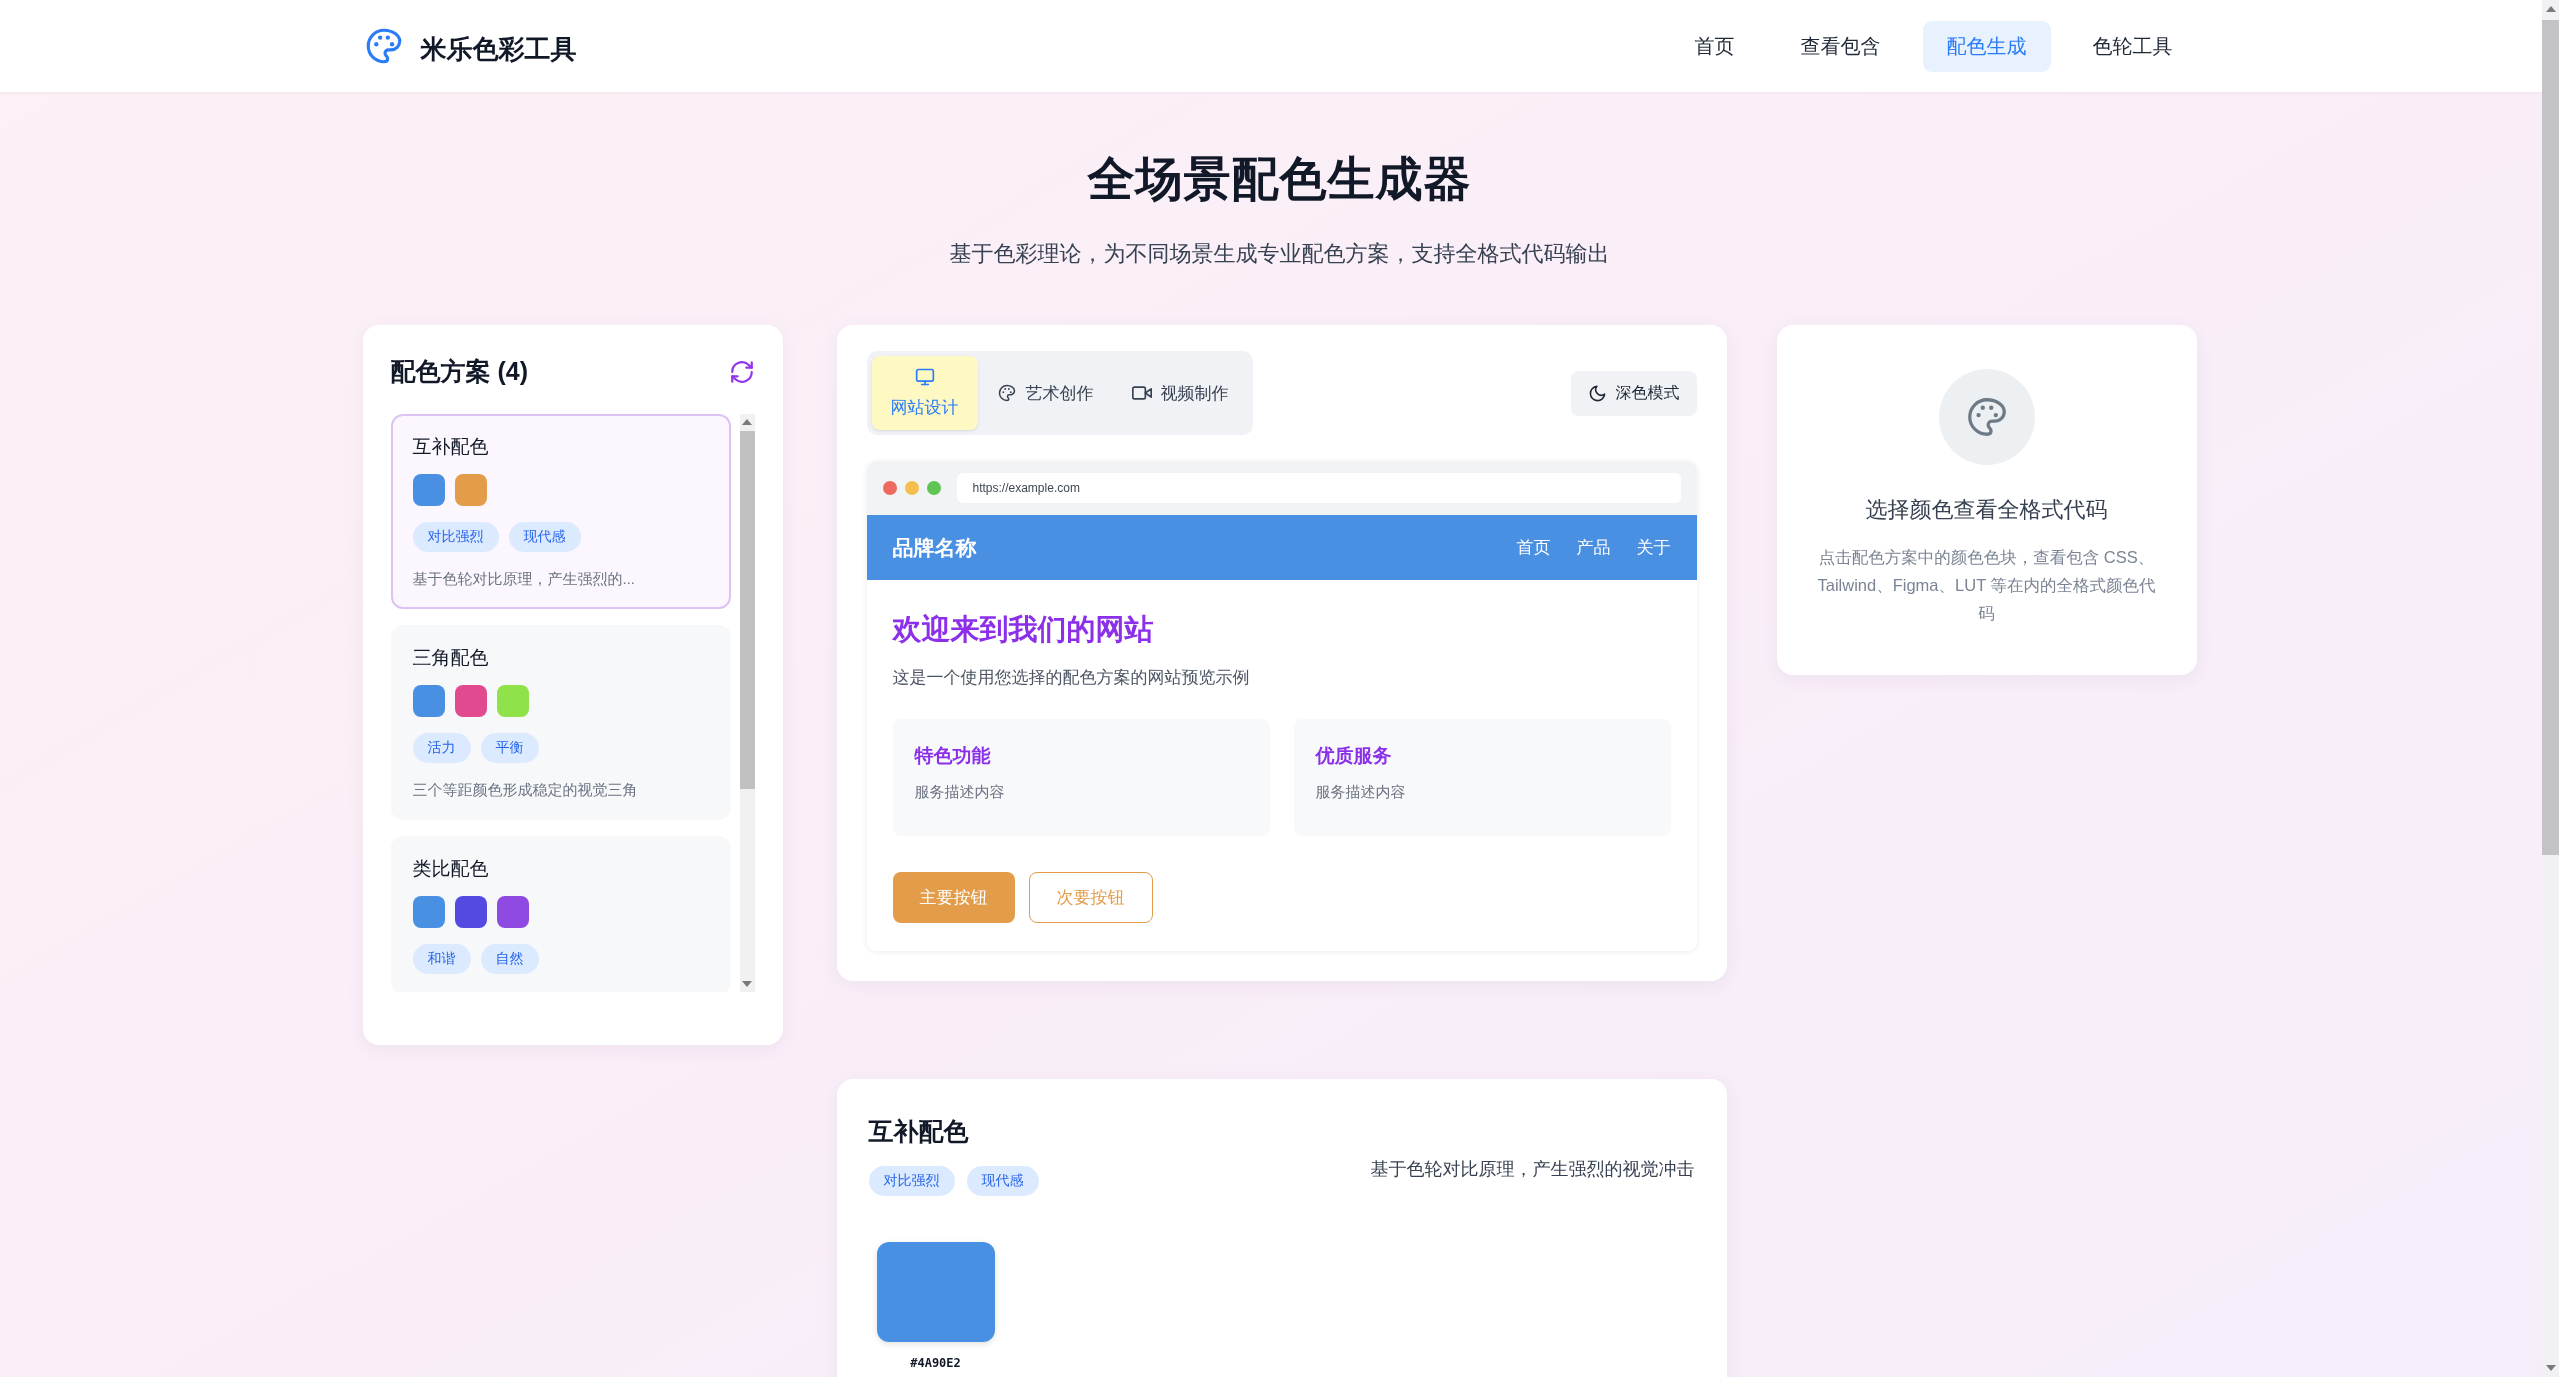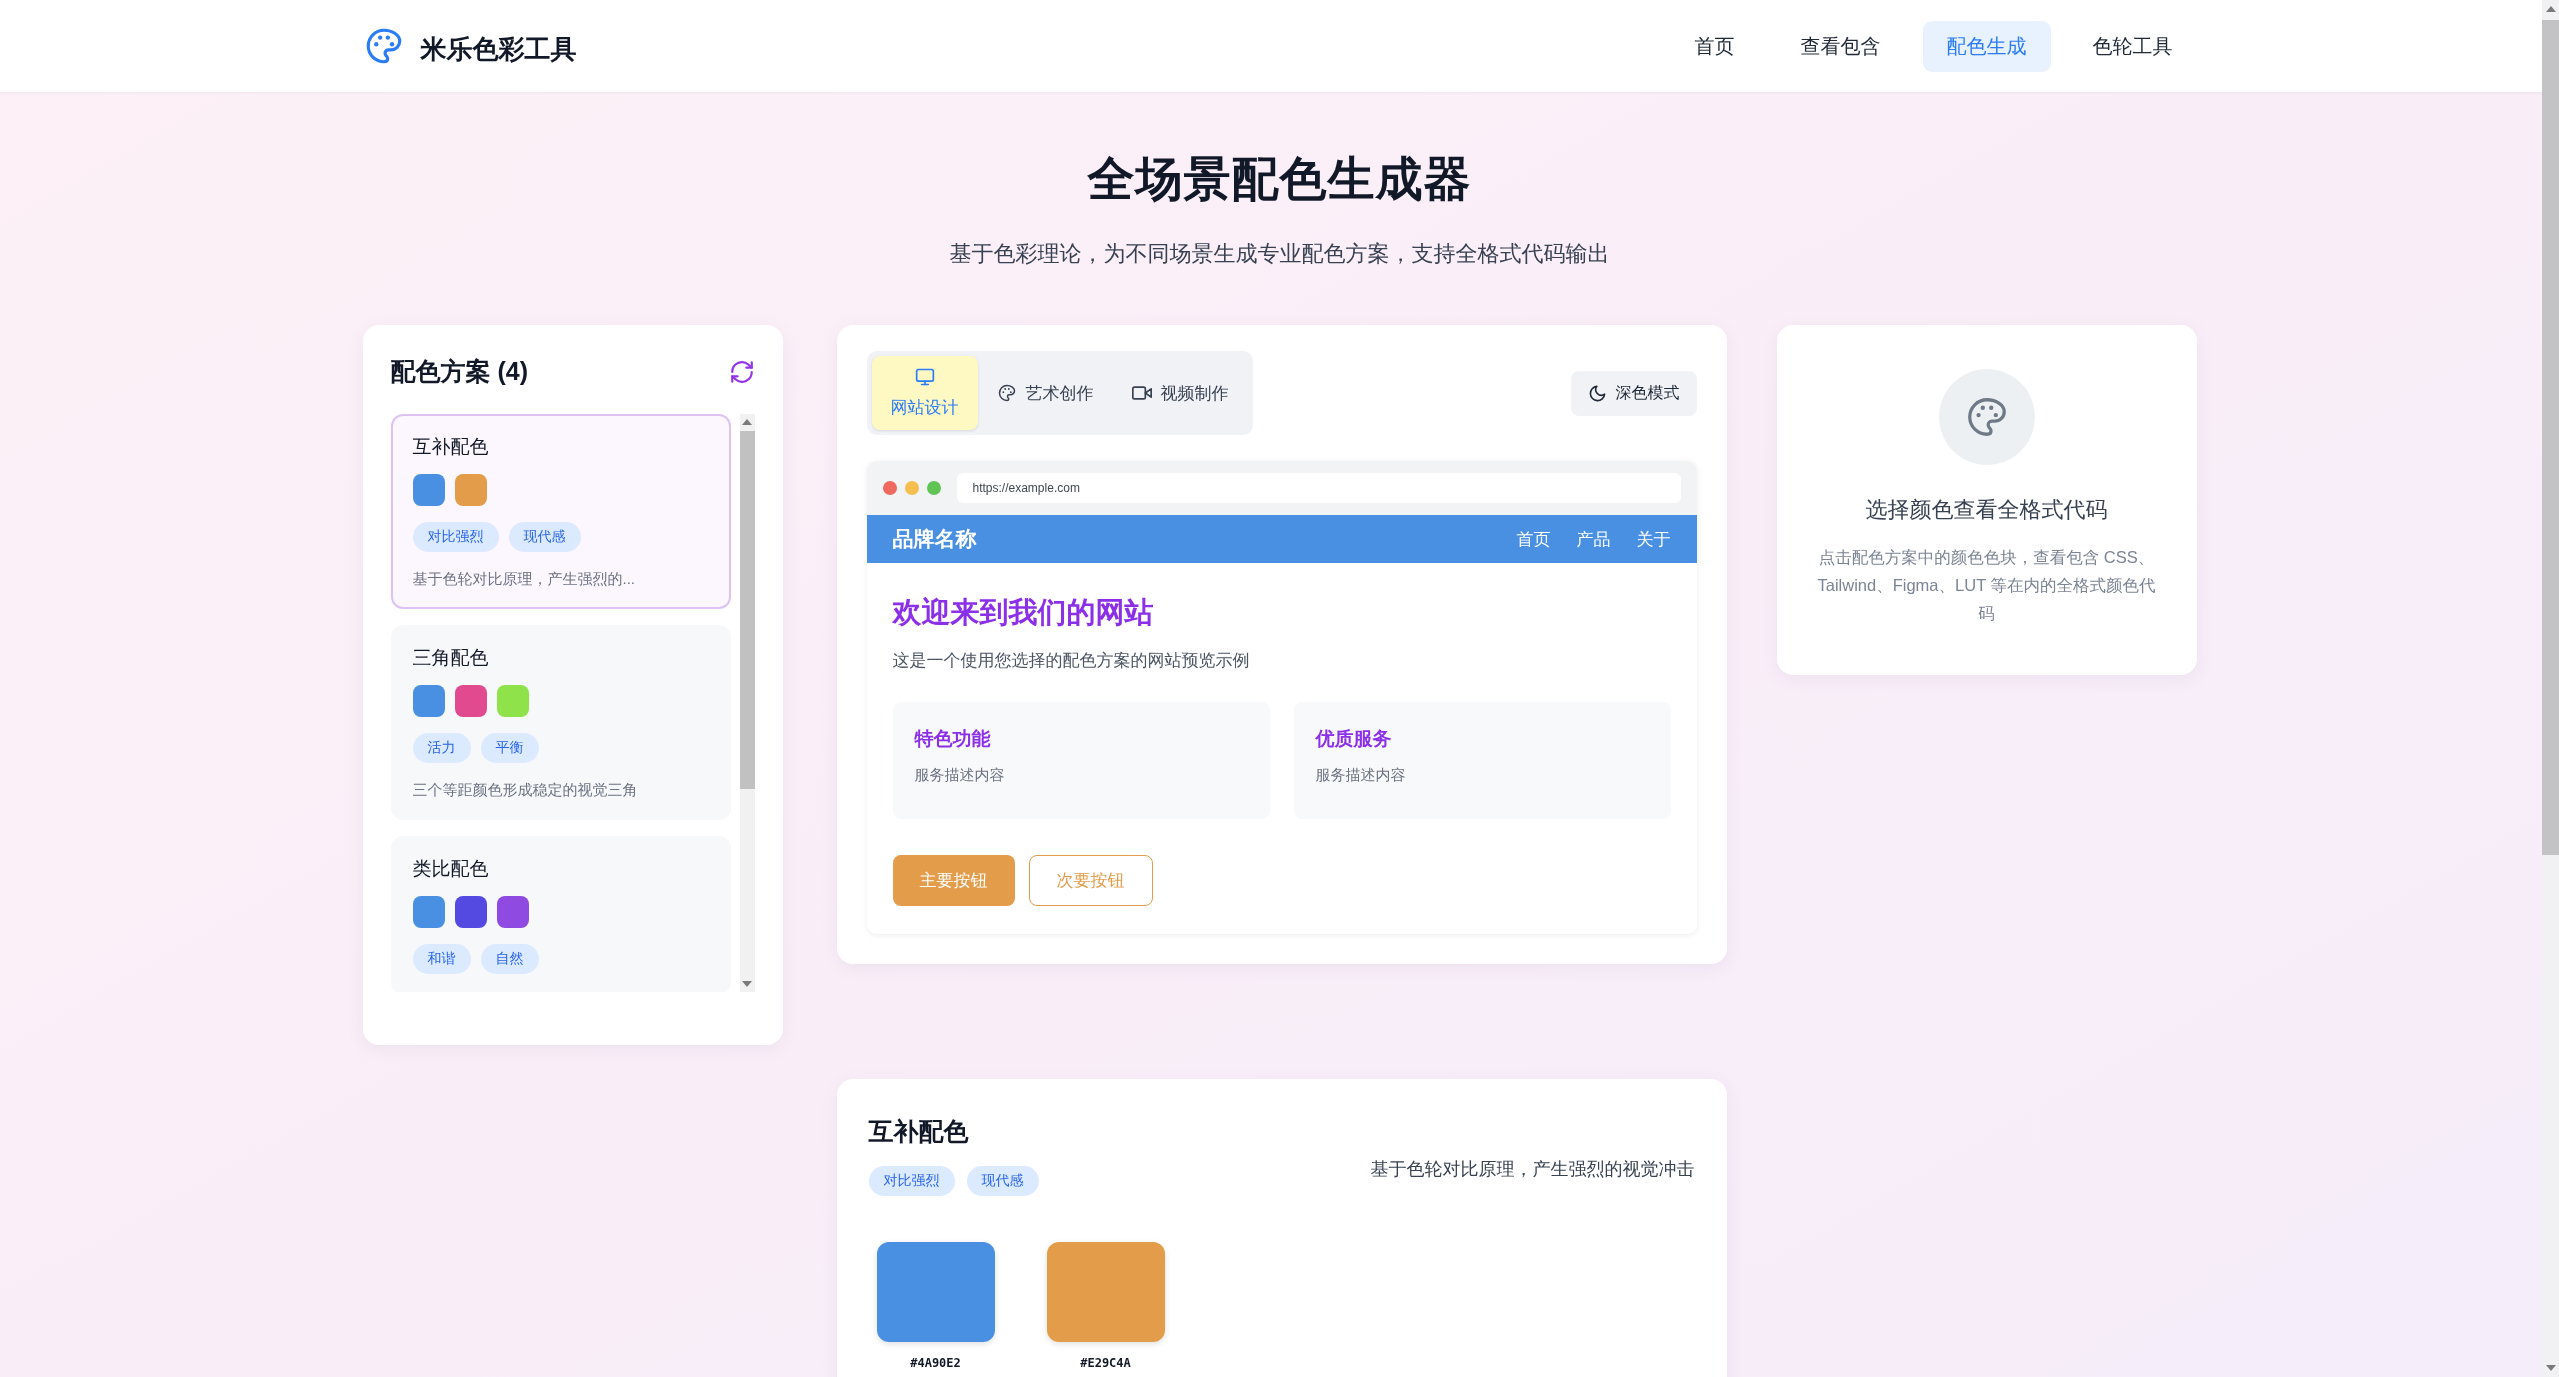--- a/index.html
+++ b/index.html
@@ -64,21 +64,21 @@
   .darkmode-btn { display:flex; align-items:center; gap:9px; background:#f0f2f5; border:none; border-radius:8px; padding:12px 17px; font-size:16px; color:#1f2937; cursor:pointer; font-family:inherit; }
   .darkmode-btn svg { width:19px; height:19px; }
 
   
   .browser { margin-top:26px; border-radius:10px; overflow:hidden; box-shadow:0 1px 6px rgba(0,0,0,.08); }
   .browser-bar { background:#f1f3f4; display:flex; align-items:center; padding:12px 16px; }
   .dots { display:flex; gap:8px; }
   .dot { width:14px; height:14px; border-radius:50%; }
   .dot.red { background:#ee6a5f; } .dot.yellow { background:#f5bf4f; } .dot.green { background:#5fc454; }
   .urlbar { flex:1; background:#fff; border-radius:6px; margin-left:16px; padding:8px 16px; font-size:12px; color:#3f4753; }
-  .site-header { display:flex; align-items:center; justify-content:space-between; padding:0 26px; height:48px; }
+  .site-header { display:flex; align-items:center; justify-content:space-between; padding:0 26px; height:65px; }
   .site-brand { color:#fff; font-size:21px; font-weight:700; }
   .site-nav { display:flex; gap:26px; }
   .site-nav span { color:#fff; font-size:17px; }
   .site-body { background:#fff; padding:30px 26px 28px; }
   .site-h1 { font-size:29px; font-weight:700; }
   .site-sub { font-size:17px; color:#4b5563; margin-top:16px; }
   .feature-grid { display:flex; gap:24px; margin-top:30px; }
   .feature-box { flex:1; background:#f8f9fb; border-radius:8px; padding:24px 22px 34px; }
   .feature-title { font-size:19px; font-weight:700; }
   .feature-desc { font-size:15px; color:#6b7280; margin-top:14px; }
@@ -310,25 +310,20 @@
         </div>
       </div>
       <p class="detail-desc">基于色轮对比原理，产生强烈的视觉冲击</p>
     </div>
     <div class="detail-swatches">
       <div class="swatch-block">
         <div class="swatch-big" style="background: rgb(74, 144, 226);"></div>
         <div class="swatch-hex">#4A90E2</div>
 
       </div>
-      <div class="swatch-block">
-        <div class="swatch-big" style="background: rgb(226, 156, 74);"></div>
-        <div class="swatch-hex">#E29C4A</div>
-
-      </div>
     </div>
   </section>
 </div>
 
 <div class="page-scrollbar">
   <div class="sb-arrow" style="top:0;">
       <span class="tri-up"></span>
     </div>
   <div class="sb-thumb"></div>
   <div class="sb-arrow" style="bottom:0;">

